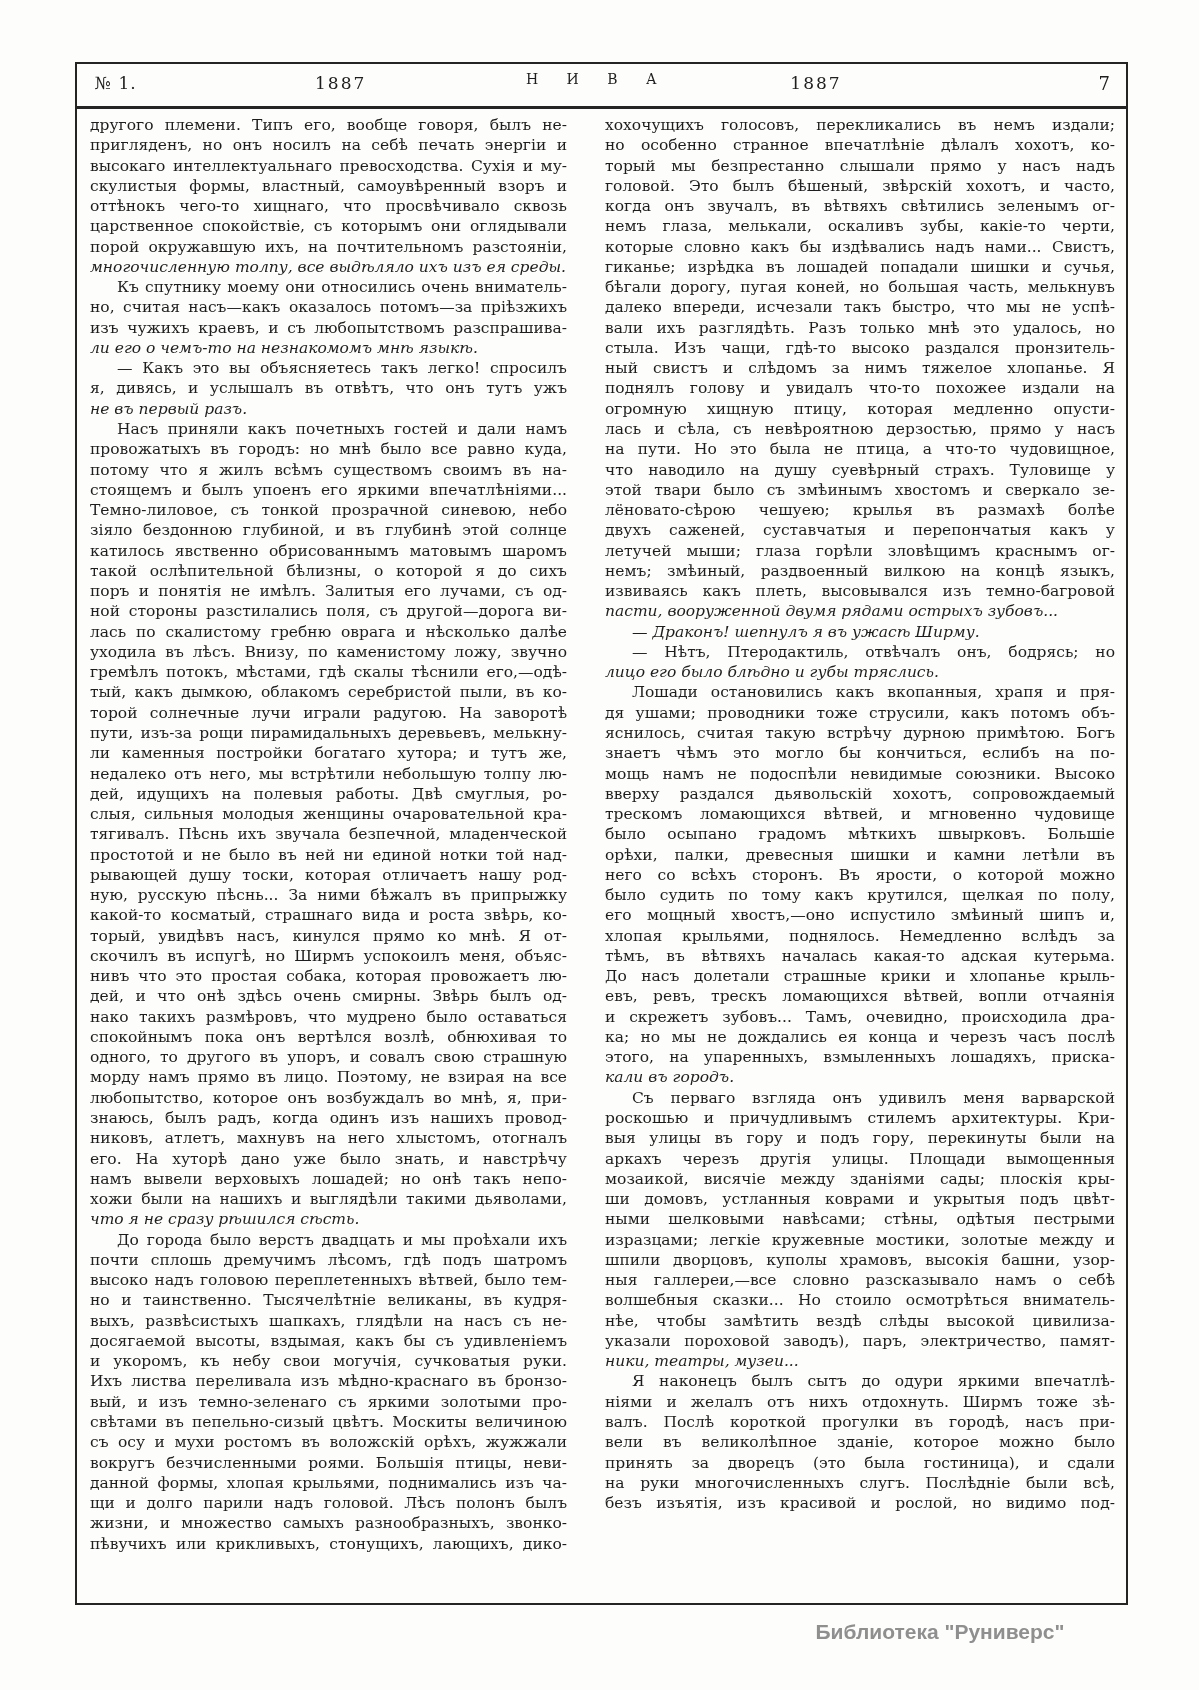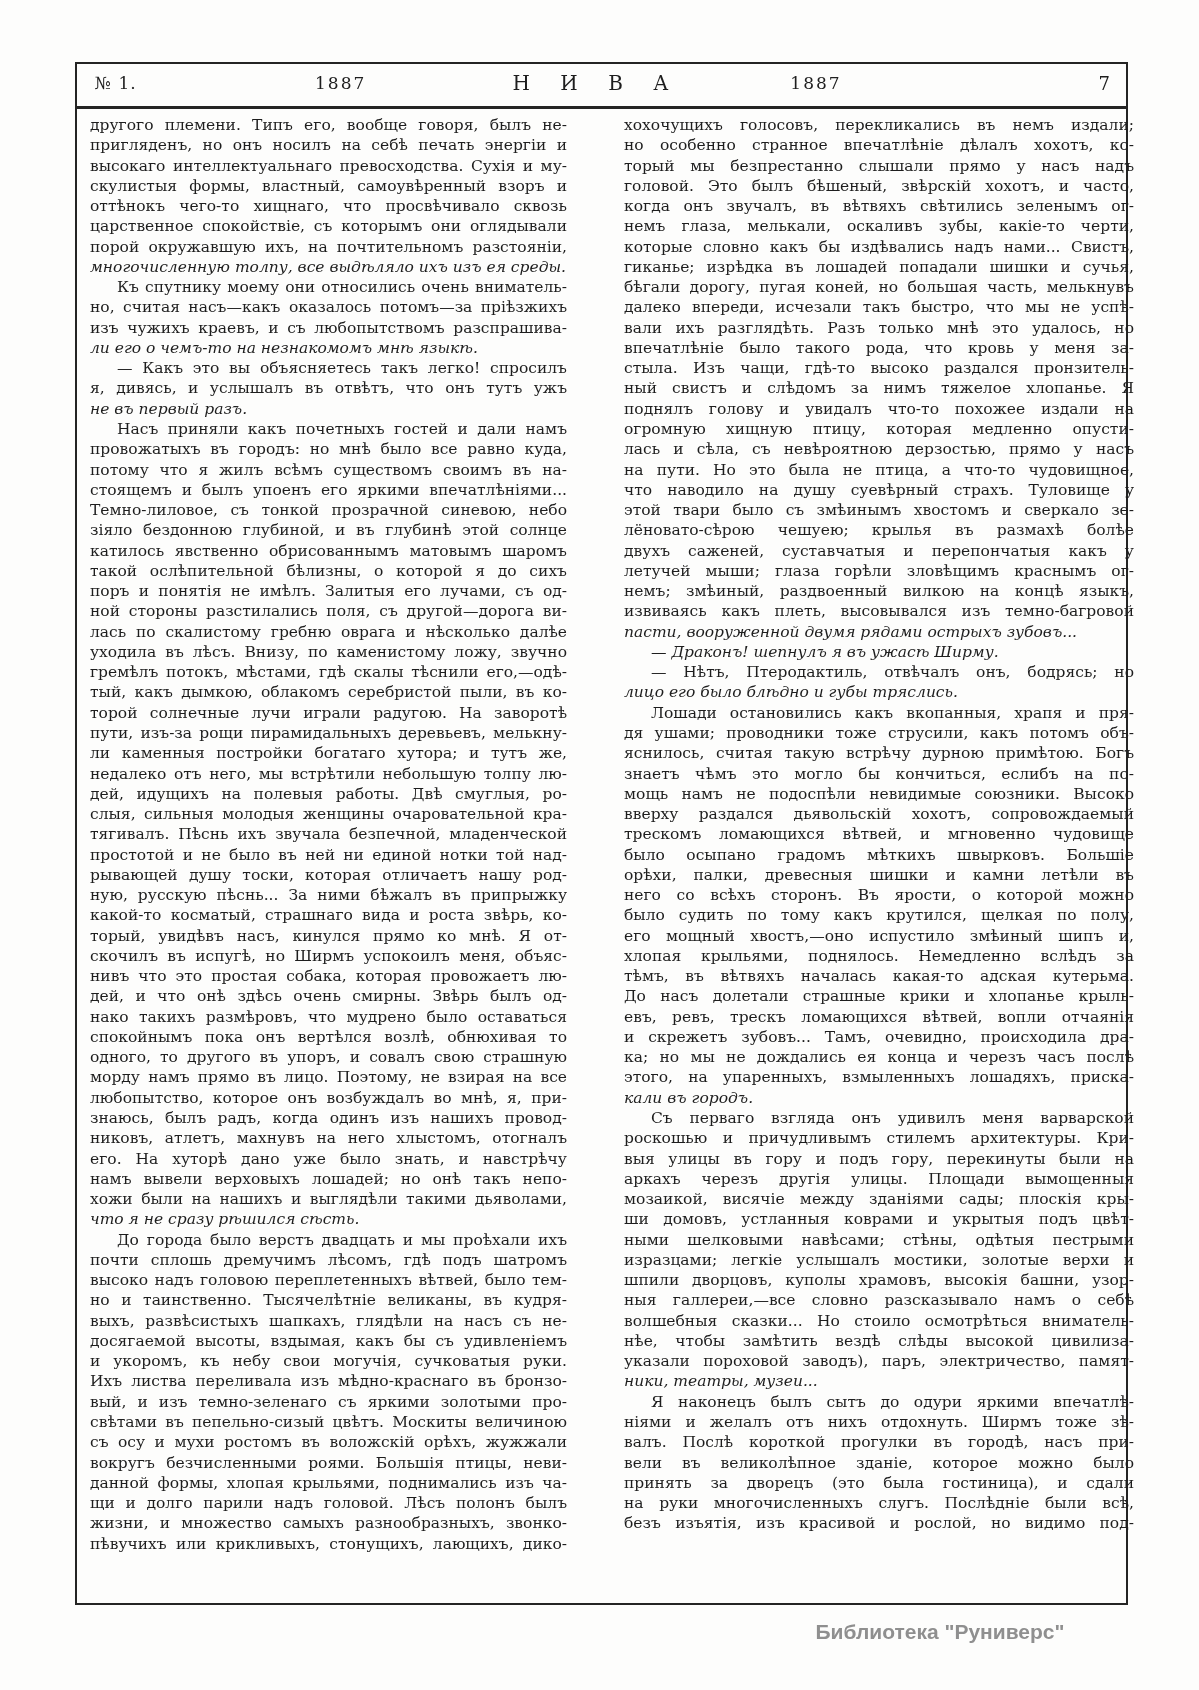--- a/index.html
+++ b/index.html
@@ -13,29 +13,29 @@
     position:absolute;left:75px;top:62px;width:1049px;height:1539px;
     border:2px solid #242424;background:#fdfdfc;
   }
   .header{
     position:absolute;left:0;top:0;right:0;height:42px;
     border-bottom:3px solid #242424;
   }
   .hdr-item{position:absolute;top:9px;font-size:17px;white-space:nowrap;}
   .hdr-issue{left:18px;letter-spacing:1px;}
   .hdr-year-l{left:238px;letter-spacing:2px;}
-  .hdr-title{left:50%;transform:translateX(-53%);top:7px;font-size:20px;letter-spacing:12px;}
+  .hdr-title{left:50%;transform:translateX(-53%);top:7px;font-size:14px;letter-spacing:12px;}
   .hdr-year-r{left:68%;letter-spacing:2px;}
   .hdr-page{right:16px;font-size:18px;}
   .columns{
     position:absolute;left:0;top:51px;right:0;bottom:0;
   }
   .col{position:absolute;top:0;}
   .col-left{left:13px;width:477px;}
-  .col-right{left:547px;width:510px;}
+  .col-right{left:528px;width:510px;}
   .line{
     height:20.27px;line-height:20.27px;font-size:15.5px;
     text-align:justify;text-align-last:justify;
     overflow:hidden;white-space:normal;color:#1e1e1e;
   }
   .line.ind{text-indent:27px;}
   .line.end{text-align-last:left;font-style:italic;}
   .footer{
     position:absolute;left:770px;top:1620px;width:340px;
     text-align:center;
@@ -133,21 +133,20 @@
         <div class="line">но особенно странное впечатлѣніе дѣлалъ хохотъ, ко-</div>
         <div class="line">торый мы безпрестанно слышали прямо у насъ надъ</div>
         <div class="line">головой. Это былъ бѣшеный, звѣрскій хохотъ, и часто,</div>
         <div class="line">когда онъ звучалъ, въ вѣтвяхъ свѣтились зеленымъ ог-</div>
         <div class="line">немъ глаза, мелькали, оскаливъ зубы, какіе-то черти,</div>
         <div class="line">которые словно какъ бы издѣвались надъ нами... Свистъ,</div>
         <div class="line">гиканье; изрѣдка въ лошадей попадали шишки и сучья,</div>
         <div class="line">бѣгали дорогу, пугая коней, но большая часть, мелькнувъ</div>
         <div class="line">далеко впереди, исчезали такъ быстро, что мы не успѣ-</div>
         <div class="line">вали ихъ разглядѣть. Разъ только мнѣ это удалось, но</div>
-        <div class="line">впечатлѣніе было такого рода, что кровь у меня за-</div>
         <div class="line">стыла. Изъ чащи, гдѣ-то высоко раздался пронзитель-</div>
         <div class="line">ный свистъ и слѣдомъ за нимъ тяжелое хлопанье. Я</div>
         <div class="line">поднялъ голову и увидалъ что-то похожее издали на</div>
         <div class="line">огромную хищную птицу, которая медленно опусти-</div>
         <div class="line">лась и сѣла, съ невѣроятною дерзостью, прямо у насъ</div>
         <div class="line">на пути. Но это была не птица, а что-то чудовищное,</div>
         <div class="line">что наводило на душу суевѣрный страхъ. Туловище у</div>
         <div class="line">этой твари было съ змѣинымъ хвостомъ и сверкало зе-</div>
         <div class="line">лёновато-сѣрою чешуею; крылья въ размахѣ болѣе</div>
         <div class="line">двухъ саженей, суставчатыя и перепончатыя какъ у</div>
@@ -178,21 +177,21 @@
         <div class="line">ка; но мы не дождались ея конца и черезъ часъ послѣ</div>
         <div class="line">этого, на упаренныхъ, взмыленныхъ лошадяхъ, приска-</div>
         <div class="line end">кали въ городъ.</div>
         <div class="line ind">Съ перваго взгляда онъ удивилъ меня варварской</div>
         <div class="line">роскошью и причудливымъ стилемъ архитектуры. Кри-</div>
         <div class="line">выя улицы въ гору и подъ гору, перекинуты были на</div>
         <div class="line">аркахъ черезъ другія улицы. Площади вымощенныя</div>
         <div class="line">мозаикой, висячіе между зданіями сады; плоскія кры-</div>
         <div class="line">ши домовъ, устланныя коврами и укрытыя подъ цвѣт-</div>
         <div class="line">ными шелковыми навѣсами; стѣны, одѣтыя пестрыми</div>
-        <div class="line">изразцами; легкіе услышалъ мостики, золотые верхи и</div>
+        <div class="line">изразцами; легкіе кружевные мостики, золотые между и</div>
         <div class="line">шпили дворцовъ, куполы храмовъ, высокія башни, узор-</div>
         <div class="line">ныя галлереи,—все словно разсказывало намъ о себѣ</div>
         <div class="line">волшебныя сказки... Но стоило осмотрѣться вниматель-</div>
         <div class="line">нѣе, чтобы замѣтить вездѣ слѣды высокой цивилиза-</div>
         <div class="line">указали пороховой заводъ), паръ, электричество, памят-</div>
         <div class="line end">ники, театры, музеи...</div>
         <div class="line ind">Я наконецъ былъ сытъ до одури яркими впечатлѣ-</div>
         <div class="line">ніями и желалъ отъ нихъ отдохнуть. Ширмъ тоже зѣ-</div>
         <div class="line">валъ. Послѣ короткой прогулки въ городѣ, насъ при-</div>
         <div class="line">вели въ великолѣпное зданіе, которое можно было</div>

